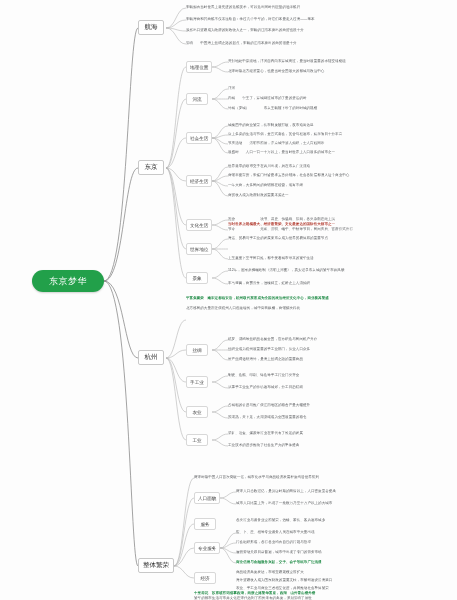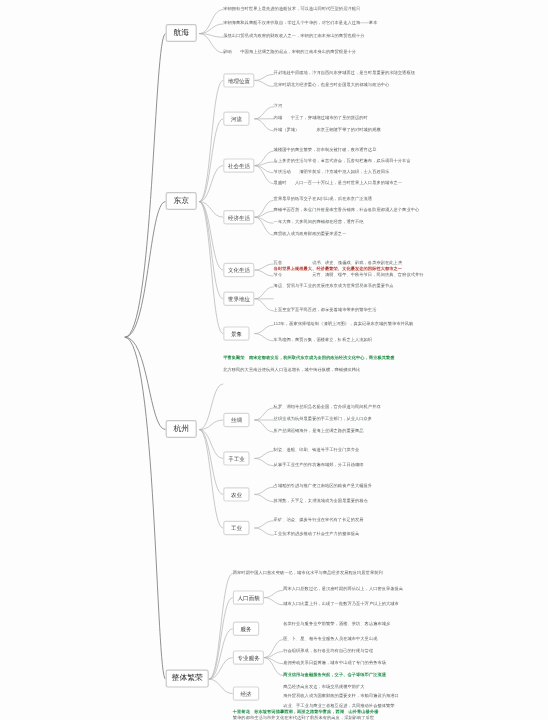--- a/index.html
+++ b/index.html
@@ -149,20 +149,23 @@
 
       <path d="M220,498 C228,498 228,492 236,492"></path>
       <path d="M220,498 C228,498 228,504 236,504"></path>
       <path d="M220,548 C228,548 228,533 236,533"></path>
       <path d="M220,548 C228,548 228,543 236,543"></path>
       <path d="M220,548 C228,548 228,553 236,553"></path>
       <path d="M220,548 C228,548 228,563 236,563"></path>
     </g>
   </svg>
 
+  <div class="root-node">
+    <span>东京梦华</span>
+  </div>
 
   <div class="branch-box" style="left:138px; top:20px;">
     <span>航海</span>
   </div>
   <div class="leaf" style="left:186px; top:5px;">宋朝拥有当时世界上最先进的造船技术，可以造出同时代巨型的远洋船只</div>
   <div class="leaf" style="left:186px; top:17px;">宋朝海商和其商船不仅来往取自：学过几个中华的，对它们本是走入过海——基本</div>
   <div class="leaf" style="left:186px; top:28px;">虽然出口贸易成为政府的财政收入之一，宋朝的江南本身出的商贸也很十分</div>
   <div class="leaf" style="left:186px; top:41px;">影响　　中国海上丝绸之路的起点，宋朝的江南本身出的商贸很是十分</div>
 
   <div class="branch-box" style="left:138px; top:160px;">

